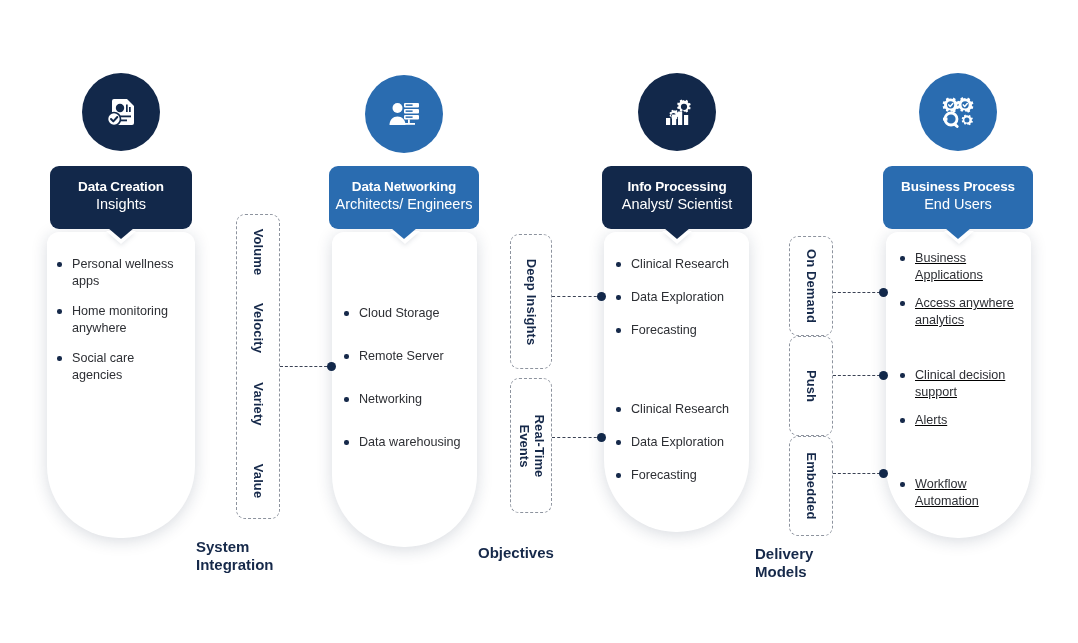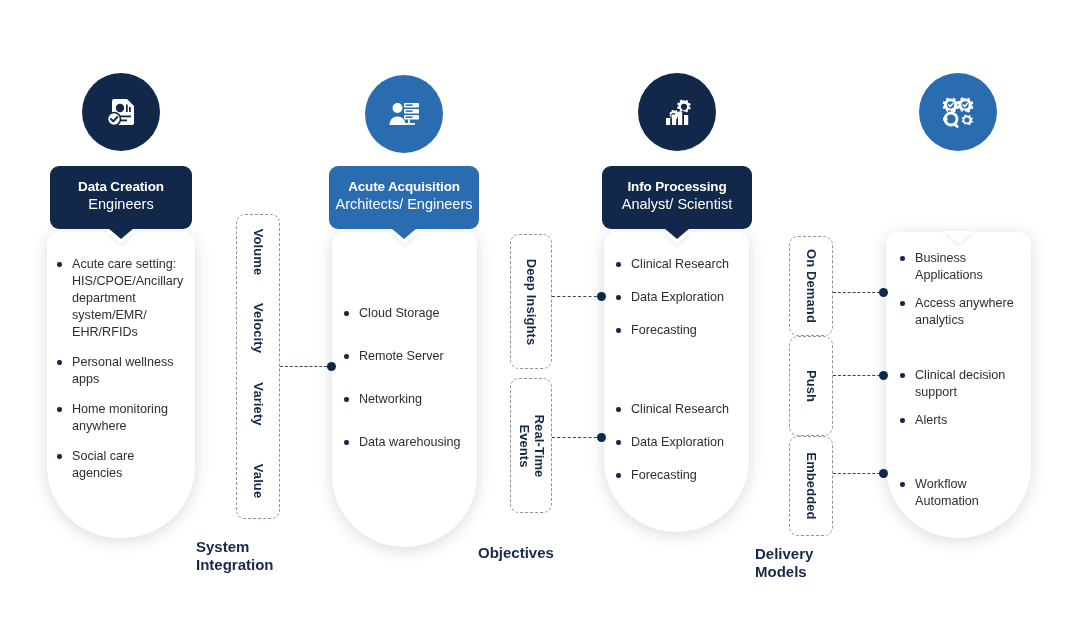--- a/index.html
+++ b/index.html
@@ -144,27 +144,26 @@
       <rect x="28" y="15" width="1.7" height="5" fill="#12284a"></rect>
       <rect x="15" y="23.5" width="15" height="1.8" fill="#12284a"></rect>
       <rect x="15" y="27.5" width="11" height="1.8" fill="#12284a"></rect>
       <circle cx="13" cy="27" r="6.5" fill="#ffffff" stroke="#12284a" stroke-width="1.6"></circle>
       <path d="M10 27l2.3 2.4L16.3 25" stroke="#12284a" stroke-width="2" fill="none" stroke-linecap="round" stroke-linejoin="round"></path>
     </svg>
   </div>
 
   <div class="head-badge navy" style="left:50px; top:166px;">
     <span class="t1">Data Creation</span>
-    <span class="t2">Engineers</span>
+    <span class="t2">Insights</span>
   </div>
 
   <div class="card" style="left:47px; top:232px; width:148px; height:306px;">
     <span class="notch"></span>
     <ul style="padding:24px 12px 0 8px;">
-      <li>Acute care setting: HIS/CPOE/Ancillary department system/EMR/ EHR/RFIDs</li>
       <li>Personal wellness apps</li>
       <li>Home monitoring anywhere</li>
       <li>Social care agencies</li>
     </ul>
   </div>
 
   <div class="dashbox" style="left:236px; top:214px; width:44px; height:305px;"></div>
   <div style="position:absolute; left:236px; top:214px; width:44px; height:76px;">
     <span class="vlabel">Volume</span>
   </div>
@@ -193,21 +192,21 @@
       <rect x="20" y="21" width="15" height="4.4" rx="1" fill="#ffffff"></rect>
       <rect x="21.6" y="10.4" width="7" height="1.5" fill="#2a6cb0"></rect>
       <rect x="21.6" y="16.4" width="7" height="1.5" fill="#2a6cb0"></rect>
       <rect x="21.6" y="22.4" width="7" height="1.5" fill="#2a6cb0"></rect>
       <rect x="24" y="25.4" width="1.8" height="4" fill="#ffffff"></rect>
       <rect x="19" y="29" width="12" height="1.8" fill="#ffffff"></rect>
     </svg>
   </div>
 
   <div class="head-badge blue w-wide" style="left:329px; top:166px;">
-    <span class="t1">Acute Acquisition</span>
+    <span class="t1">Data Networking</span>
     <span class="t2">Architects/ Engineers</span>
   </div>
 
   <div class="card" style="left:332px; top:232px; width:145px; height:315px;">
     <span class="notch"></span>
     <ul style="padding:73px 10px 0 10px;">
       <li style="margin-bottom:26px;">Cloud Storage</li>
       <li style="margin-bottom:26px;">Remote Server</li>
       <li style="margin-bottom:26px;">Networking</li>
       <li>Data warehousing</li>
@@ -289,22 +288,26 @@
       <circle cx="27.1" cy="12.8" r="3.6" fill="#2a6cb0"></circle>
       <path d="M25.3 12.9l1.4 1.5 2.6-2.9" stroke="#ffffff" stroke-width="1.5" fill="none" stroke-linecap="round" stroke-linejoin="round"></path>
       <path d="M29.5 23.5l1.1.3.6-.9 1.5.9-.3 1.1.8.8 1.1-.3.6 1.7-1.1.5v1.1l1.1.5-.6 1.7-1.1-.3-.8.8.3 1.1-1.5.8-.6-.9-1.1.3-.5-1h-1.1l-.5 1-1.5-.6.3-1.1-.8-.8-1.1.3-.6-1.7 1.1-.5v-1.1l-1.1-.5.6-1.7 1.1.3.8-.8-.3-1.1 1.5-.9.6.9 1.1-.3z" fill="#ffffff"></path>
       <circle cx="28.9" cy="28" r="2.5" fill="#2a6cb0"></circle>
       <circle cx="13" cy="27" r="6" fill="none" stroke="#ffffff" stroke-width="2.8"></circle>
       <rect x="16.8" y="30.3" width="6" height="3" rx="1.4" transform="rotate(42 16.8 30.3)" fill="#ffffff"></rect>
       <rect x="5" y="25.6" width="4.5" height="3" fill="#ffffff"></rect>
     </svg>
   </div>
 
-
-  <div class="card" style="left:886px; top:232px; width:145px; height:306px;">
+  <div class="head-badge blue w-wide" style="left:883px; top:166px;">
+    <span class="t1">Business Process</span>
+    <span class="t2">End Users</span>
+  </div>
+
+  <div class="card" style="left:886px; top:232px; width:145px; height:306px;text-decoration:underline;">
     <span class="notch"></span>
     <ul style="padding:18px 8px 0 12px;">
       <li style="margin-bottom:11px;">Business Applications</li>
       <li>Access anywhere analytics</li>
     </ul>
     <ul style="padding:25px 8px 0 12px;">
       <li style="margin-bottom:11px;">Clinical decision support</li>
       <li>Alerts</li>
     </ul>
     <ul style="padding:34px 8px 0 12px;">

